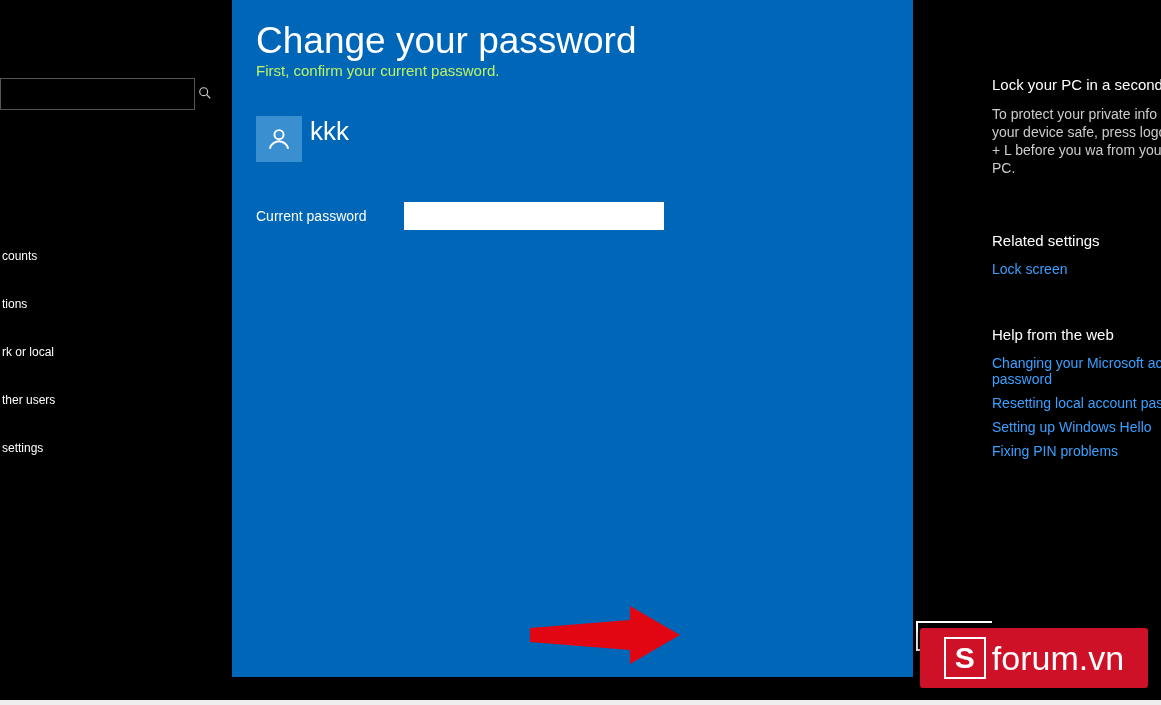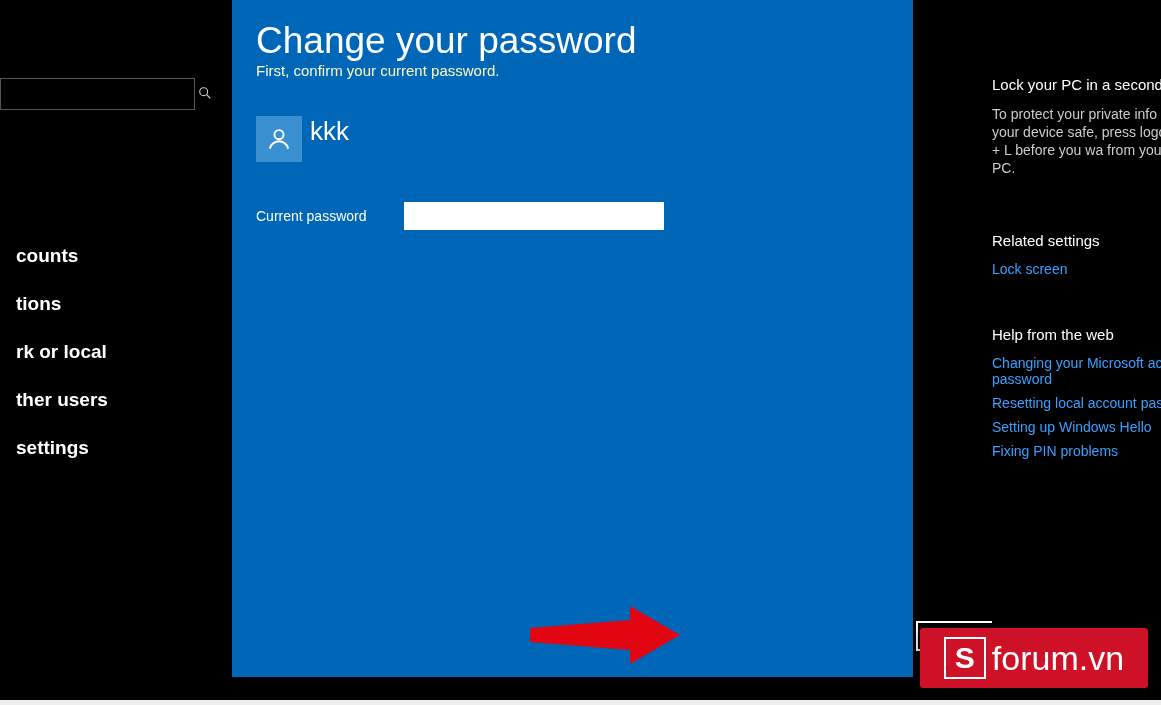--- a/index.html
+++ b/index.html
@@ -5,31 +5,31 @@
     * { margin:0; padding:0; box-sizing:border-box; font-family:"Segoe UI",Arial,sans-serif; }
     html,body { width:1161px; height:705px; overflow:hidden; background:#000; color:#fff; }
 
     
     .sidebar { position:absolute; left:0; top:0; width:205px; height:700px; background:#000; }
     .search-box { position:absolute; left:0; top:78px; width:195px; height:32px;
                   border:1px solid #555; background:transparent; display:flex; align-items:center; }
     .search-input { flex:1; background:transparent; border:none; outline:none; color:#fff; padding:0 8px; font-size:14px; }
     .search-icon { width:28px; text-align:center; color:#ccc; font-size:14px; }
     .nav-list { position:absolute; left:0; top:232px; width:205px; }
-    .nav-item { height:48px; line-height:48px; font-size:19px; color:#fff; padding-left:16px;
-                white-space:nowrap; overflow:hidden;font-weight:bold; }
+    .nav-item { height:48px; line-height:48px; font-size:12px; color:#fff; padding-left:2px;
+                white-space:nowrap; overflow:hidden; }
 
     
     .content-bg { position:absolute; left:232px; top:387px; width:680px; height:232px; background:#222; }
 
     
     .dialog { position:absolute; left:232px; top:0; width:681px; height:677px;
               background:#0067b8; }
     .dialog-title { position:absolute; left:24px; top:20px; font-size:37px; font-weight:400; color:#fff; }
-    .dialog-sub   { position:absolute; left:24px; top:62px; font-size:15px; color:#fef9c3; }
+    .dialog-sub   { position:absolute; left:24px; top:62px; font-size:15px; color:#bef264; }
     .avatar-row { position:absolute; left:24px; top:116px; display:flex; }
     .avatar { width:46px; height:46px; background:#3a8fd0; display:flex; align-items:center; justify-content:center; }
     .avatar svg { width:26px; height:26px; }
     .user-name { margin-left:8px; font-size:26px; font-weight:400; }
 
     .field-row { position:absolute; left:24px; top:202px; display:flex; align-items:center; }
     .field-label { width:148px; font-size:14px; color:#fff; }
     .field-input { width:260px; height:28px; background:#fff; border:none; outline:none; 
                    font-size:14px; color:#000; padding:0 6px; }
 

